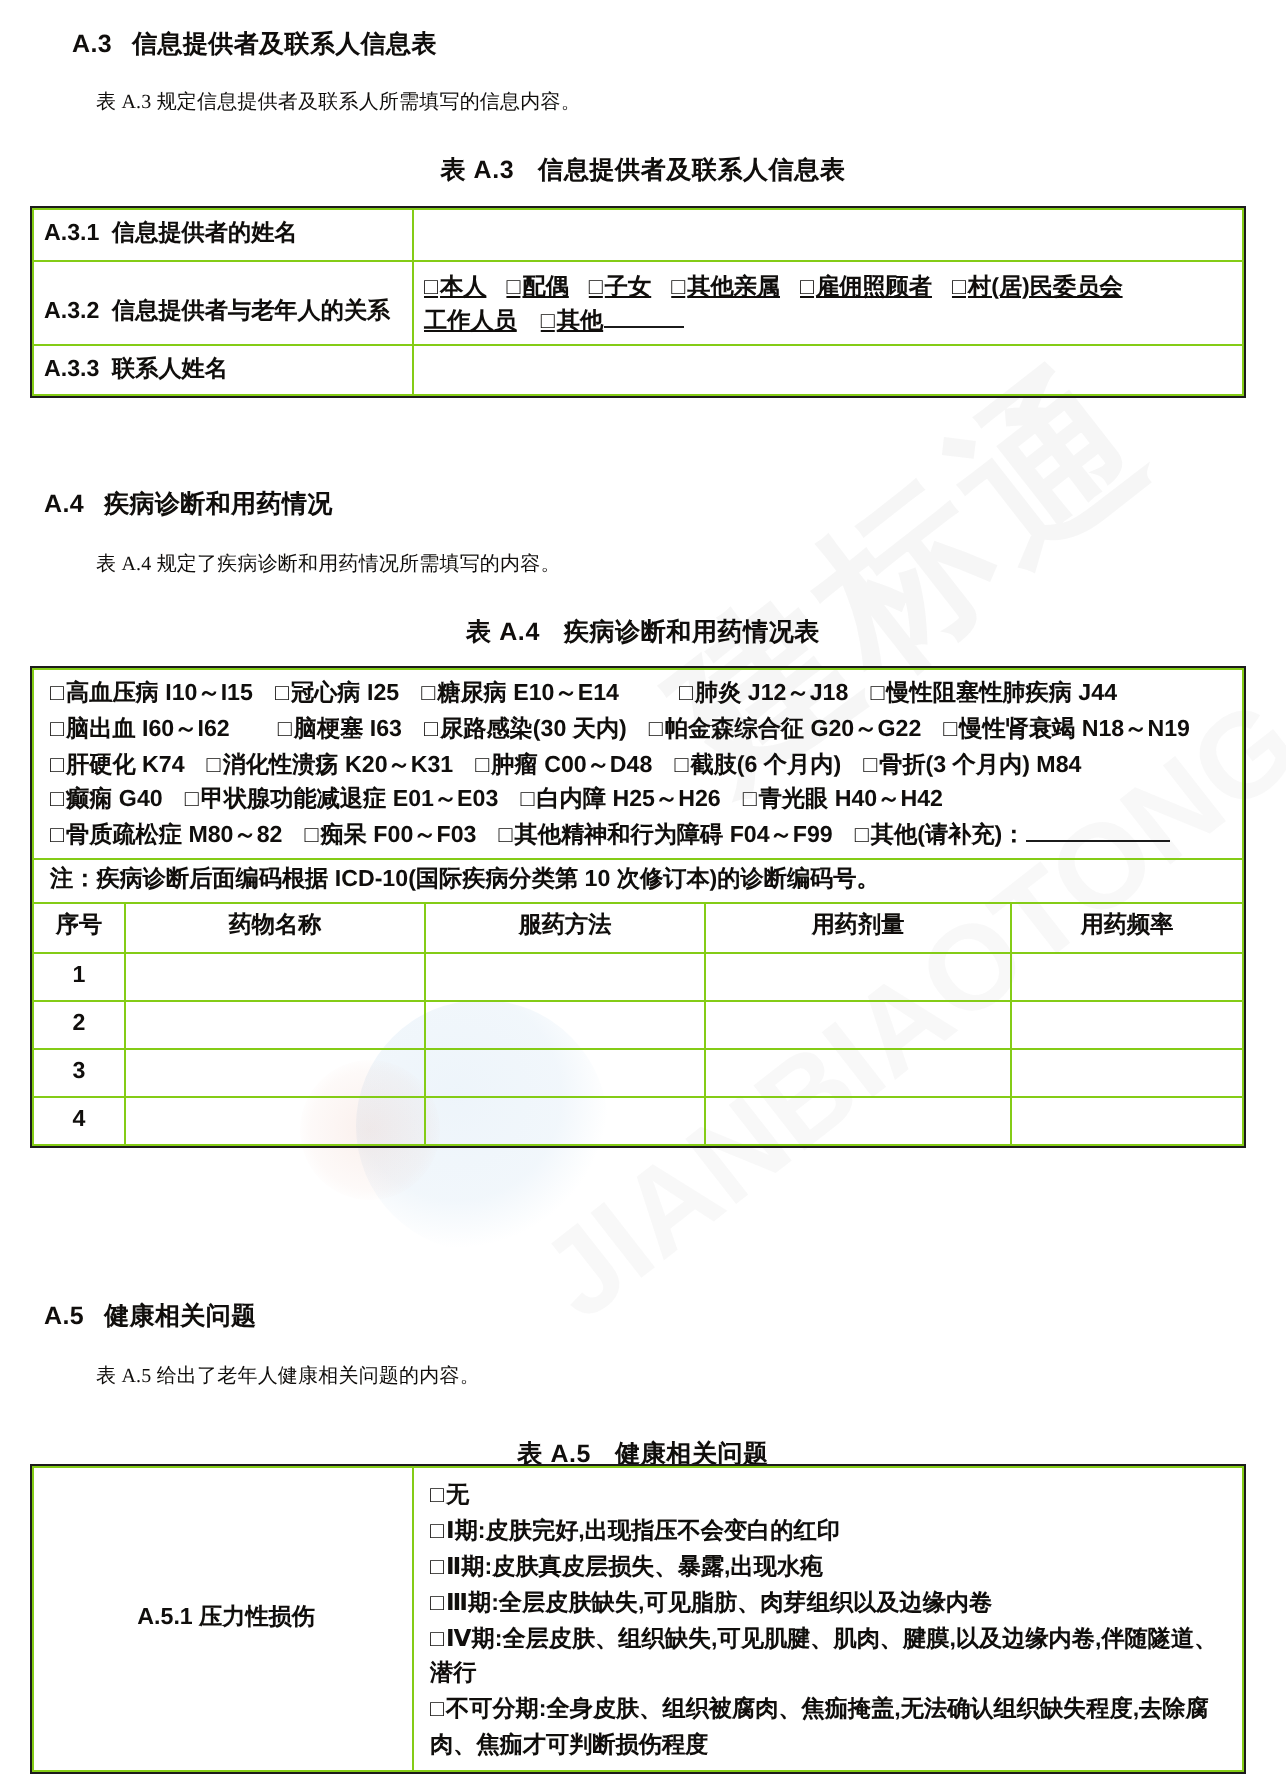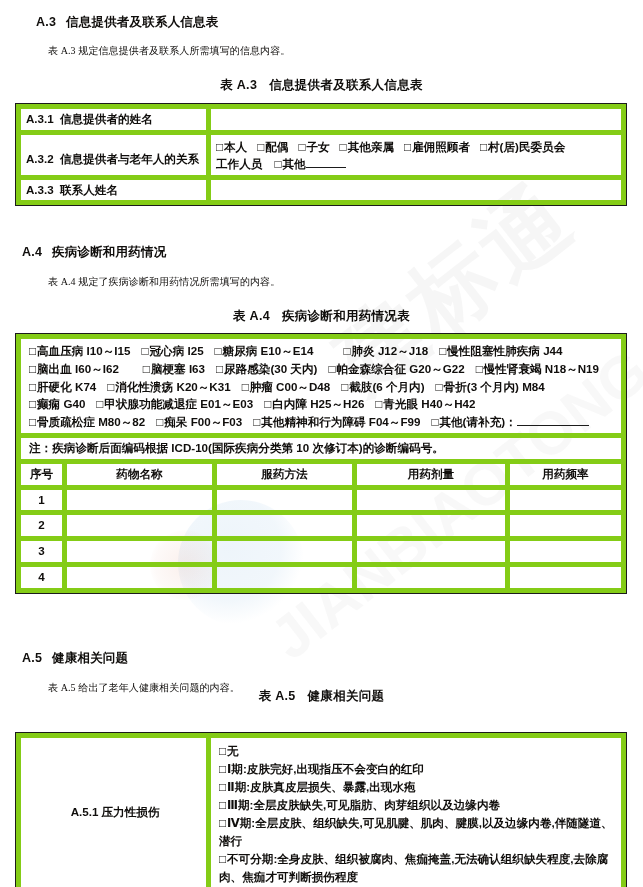--- a/index.html
+++ b/index.html
@@ -108,21 +108,21 @@
 
   
   table.doc {
     position: absolute;
     border-collapse: collapse;
     table-layout: fixed;
     font-size: 11.6px;
     background: transparent;
   }
   table.doc td {
-    border: 5px solid #84cc16;
+    border: 1px solid #84cc16;
     padding: 2px 5px;
     vertical-align: middle;
     line-height: 1.45;
     font-family: "Liberation Sans", "DejaVu Sans", sans-serif;
     font-weight: bold;
     letter-spacing: 0px;
   }
   table.doc.outer-thick { box-shadow: 0 0 0 1px #1b1b1b; }
   .lbl-num { display: inline-block; min-width: 34px; }
   .lbl-txt { }
@@ -174,21 +174,21 @@
         <tr style="height:26px;">
           <td>
             <span class="lbl-num">A.3.1</span><span class="lbl-txt">信息提供者的姓名</span>
           </td>
           <td></td>
         </tr>
         <tr style="height:42px;">
           <td class="top" style="padding-top:12px;">
             <span class="lbl-num">A.3.2</span><span class="lbl-txt">信息提供者与老年人的关系</span>
           </td>
-          <td class="top" style="padding-top:4px;">
+          <td class="top" style="padding-top:4px;text-decoration:underline;">
             <div>
               <span><span class="cb">□</span><span>本人</span></span><span class="sp" style="width:10px"></span><span><span class="cb">□</span><span>配偶</span></span><span class="sp" style="width:10px"></span><span><span class="cb">□</span><span>子女</span></span><span class="sp" style="width:10px"></span><span><span class="cb">□</span><span>其他亲属</span></span><span class="sp" style="width:10px"></span><span><span class="cb">□</span><span>雇佣照顾者</span></span><span class="sp" style="width:10px"></span><span><span class="cb">□</span><span>村(居)民委员会</span></span>
             </div>
             <div>
               <span>工作人员</span><span class="sp" style="width:12px"></span><span><span class="cb">□</span><span>其他</span></span><span class="blank-u" style="width:40px;"></span>
             </div>
           </td>
         </tr>
         <tr style="height:25px;">
           <td>
@@ -282,21 +282,21 @@
         </tr>
       </tbody>
     </table>
 
     <div class="sec-head" style="left:22px; top:650px;">
       <span class="num">A.5</span><span>健康相关问题</span>
     </div>
 
     <div class="para" style="left:48px; top:681px;">表 A.5 给出了老年人健康相关问题的内容。</div>
 
-    <div class="tbl-title" style="top:688px;">
+    <div class="tbl-title" style="top:719px;">
       <span>表 A.5</span><span class="gap"></span><span>健康相关问题</span>
     </div>
 
     <table class="doc outer-thick" style="left:16px; top:733px; width:605px;">
       <colgroup>
           <col style="width:190px">
           <col style="width:415px">
         </colgroup>
       <tbody>
         <tr style="height:152px;">

